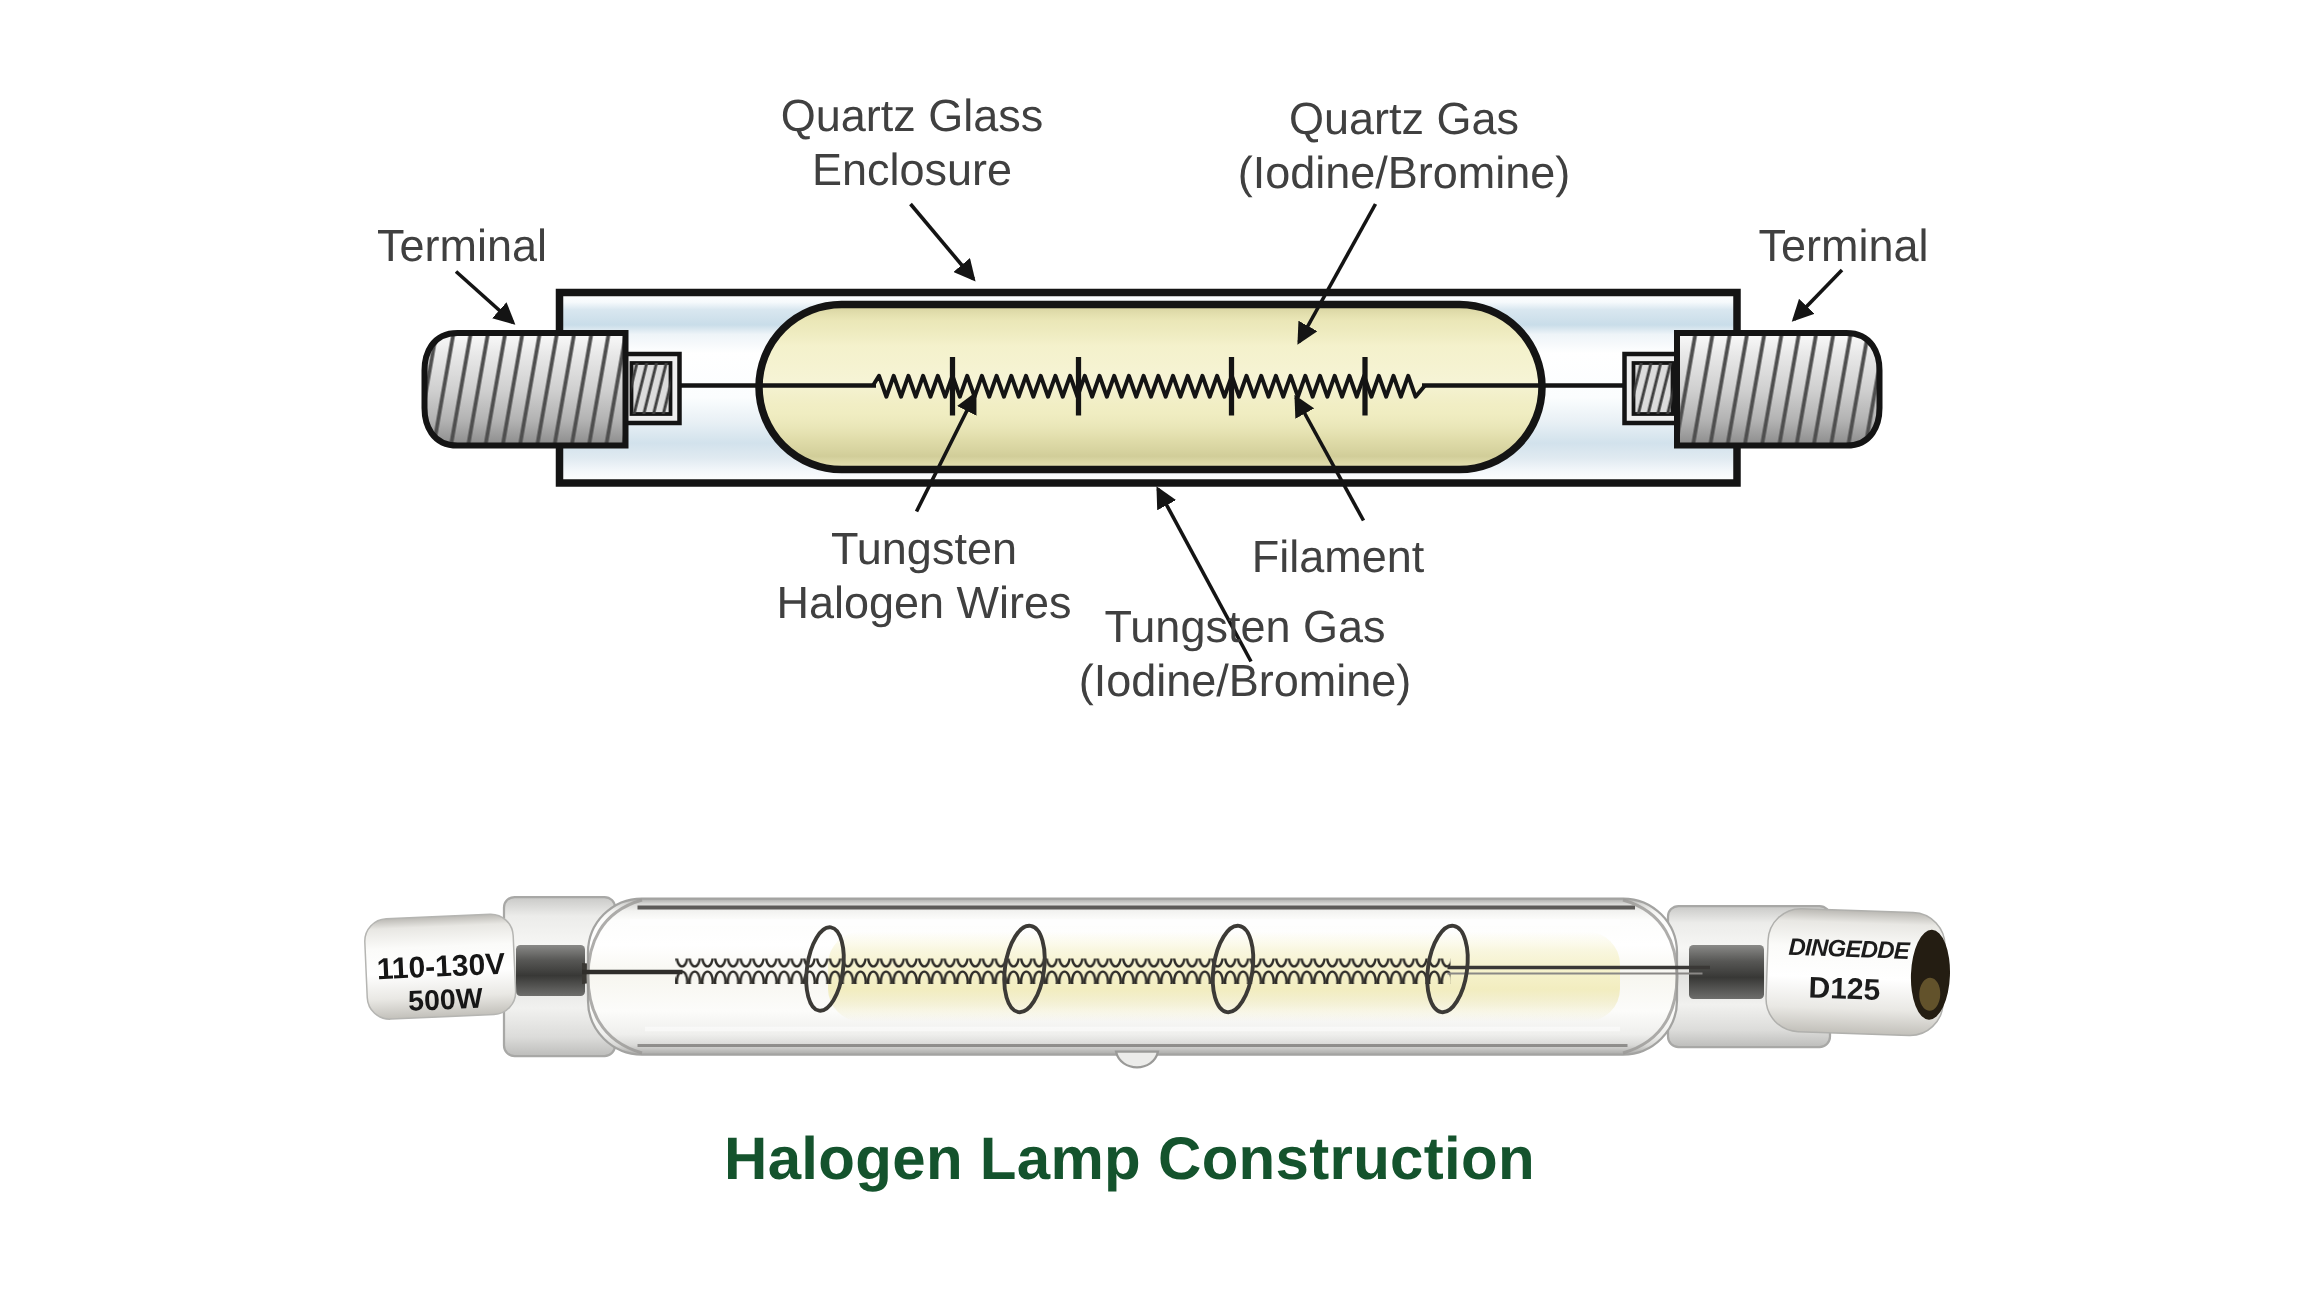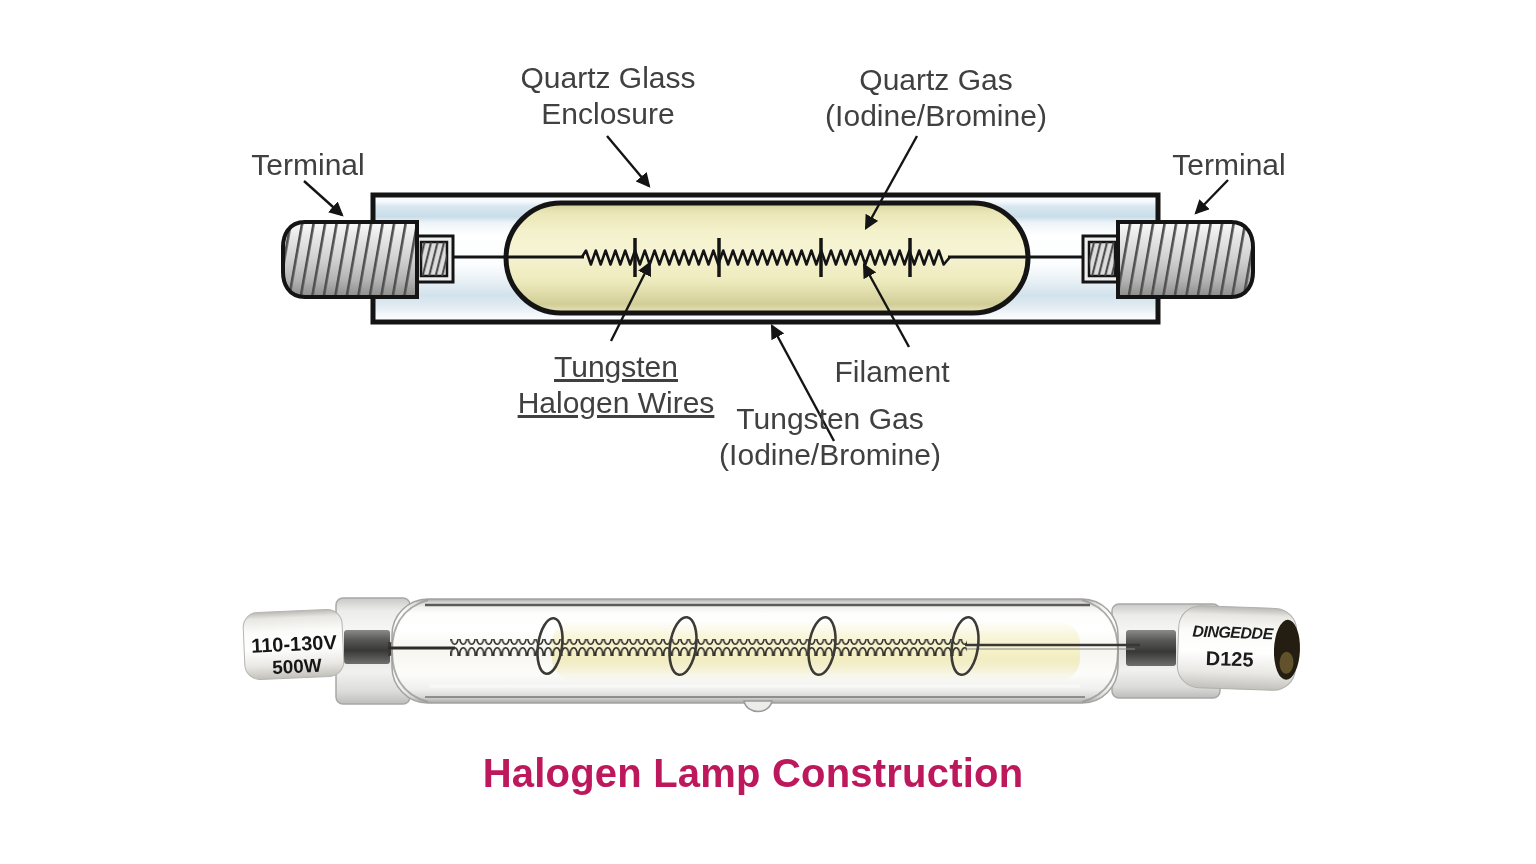--- a/index.html
+++ b/index.html
@@ -6,25 +6,25 @@
   .stage{position:relative;width:1536px;height:864px;background:#ffffff;overflow:hidden;
          font-family:"Liberation Sans", sans-serif;color:#1a1a1a;}
   svg{position:absolute;left:0;top:0;}
   .lbl{position:absolute;transform:translateX(-50%);text-align:center;
        font-size:30px;line-height:36px;color:#404040;white-space:nowrap;}
   .lbl span{display:block;}
   #lbl-quartz{left:608px;top:60px;}
   #lbl-halogen{left:936px;top:62px;}
   #lbl-terminal-left{left:308px;top:147px;}
   #lbl-terminal-right{left:1229px;top:147px;}
-  #lbl-support{left:616px;top:349px;text-decoration:underline;}
+  #lbl-support{left:616px;top:349px;}
   #lbl-filament{left:892px;top:354px;}
   #lbl-tgas{left:830px;top:401px;}
   #main-title{position:absolute;left:753px;top:751px;transform:translateX(-50%);
-       font-size:40px;font-weight:700;color:#be185d;white-space:nowrap;letter-spacing:0.2px;}
+       font-size:40px;font-weight:700;color:#14532d;white-space:nowrap;letter-spacing:0.2px;}
   svg text{font-family:"Liberation Sans", sans-serif;}
 </style>
 </head>
 <body>
 
 <div class="stage">
 
 <svg width="1536" height="864" viewBox="0 0 1536 864">
   <defs>
     <marker id="ah" viewBox="0 0 10 10" refX="8.5" refY="5" markerWidth="6" markerHeight="6" orient="auto">

